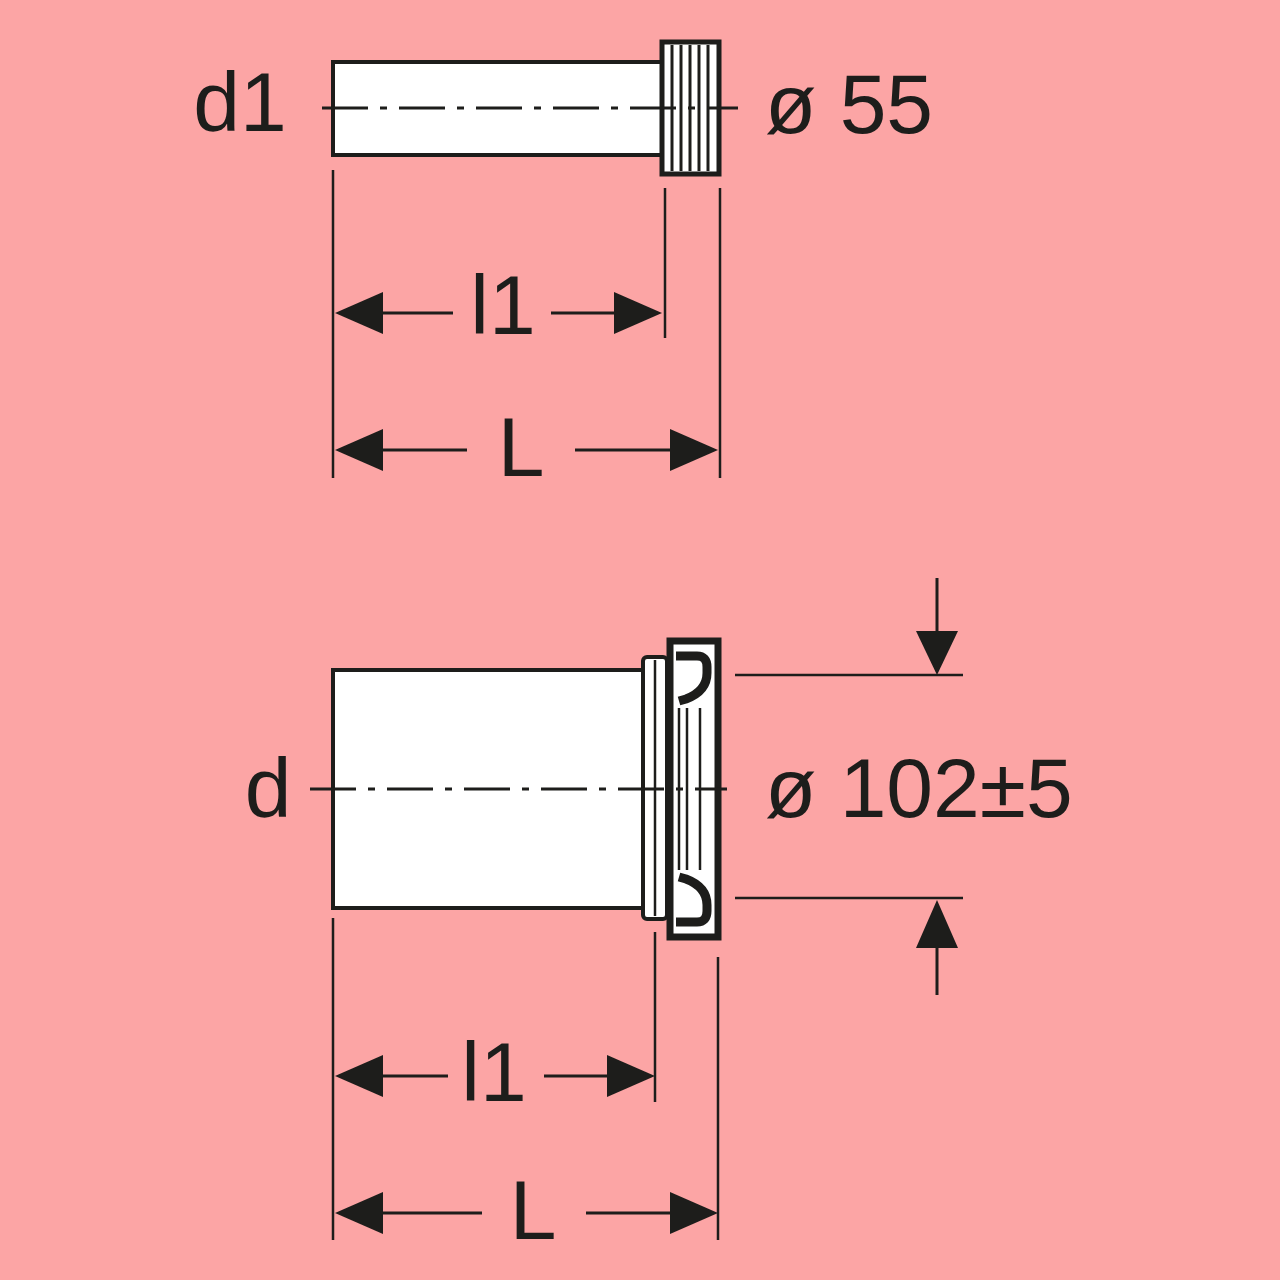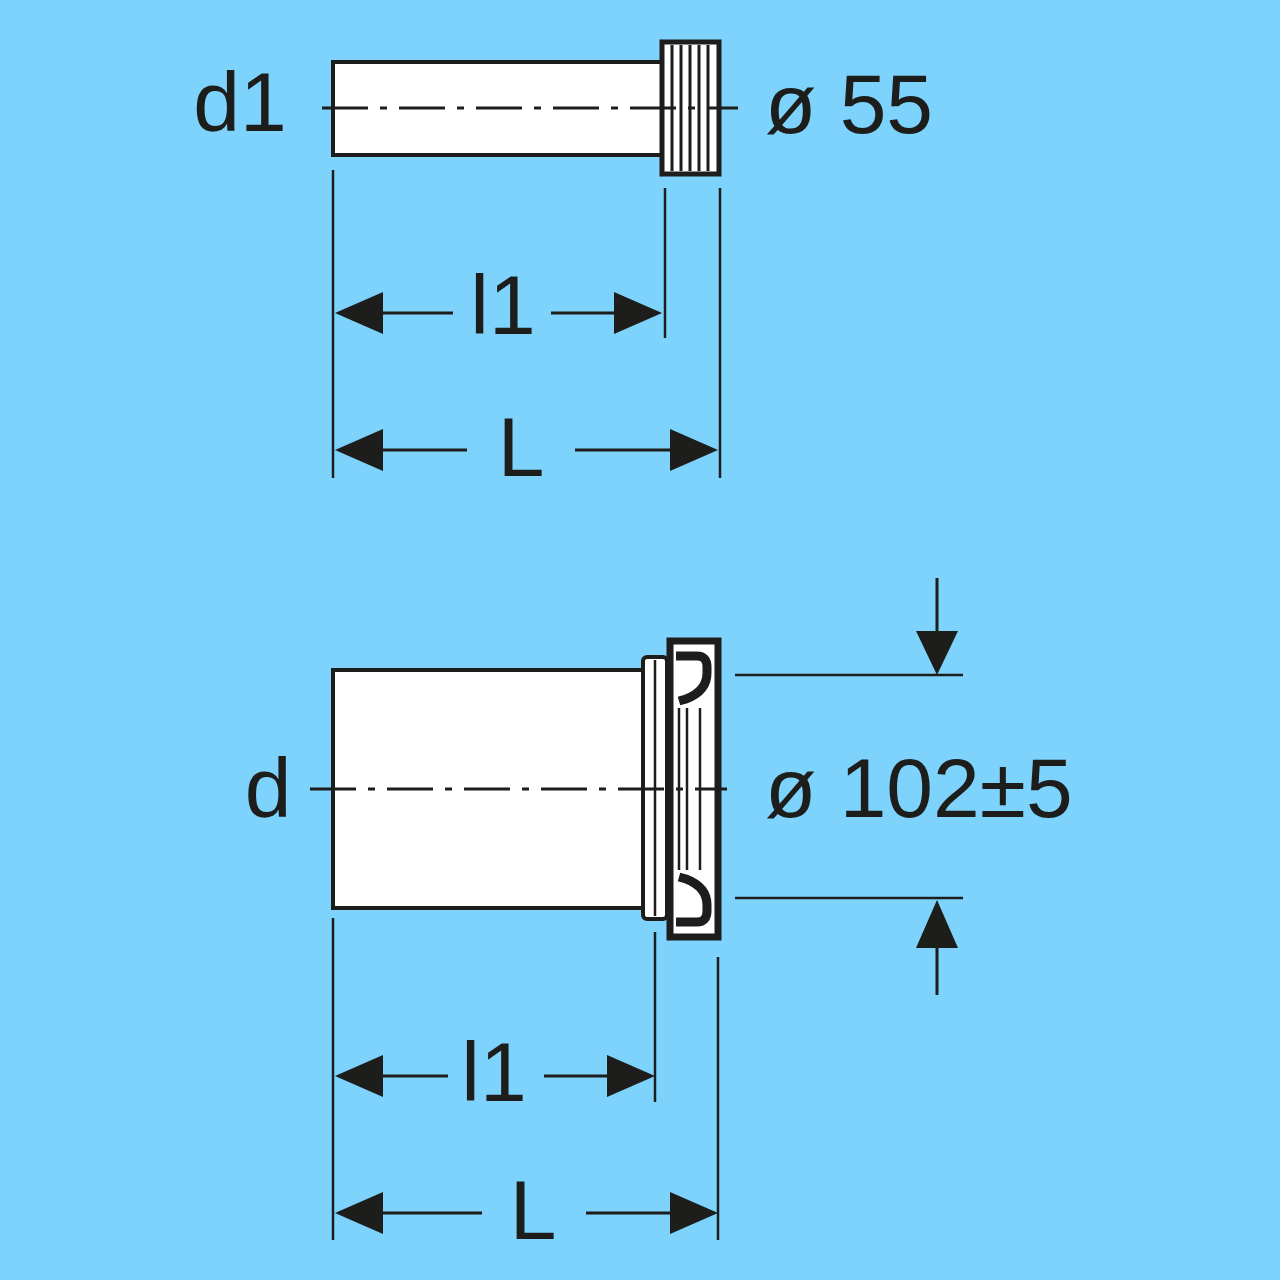--- a/index.html
+++ b/index.html
@@ -4,21 +4,21 @@
 <style>
   html, body {
     margin: 0;
     padding: 0;
     background: #ffffff;
   }
   .canvas {
     position: relative;
     width: 1280px;
     height: 1280px;
-    background: #7dd3fc;
+    background: #fca5a5;
     overflow: hidden;
   }
   svg.drawing {
     display: block;
     width: 1280px;
     height: 1280px;
     color: #1d1d1b; 
   }
   svg.drawing text {
     font-family: "Liberation Sans", "DejaVu Sans", sans-serif;

